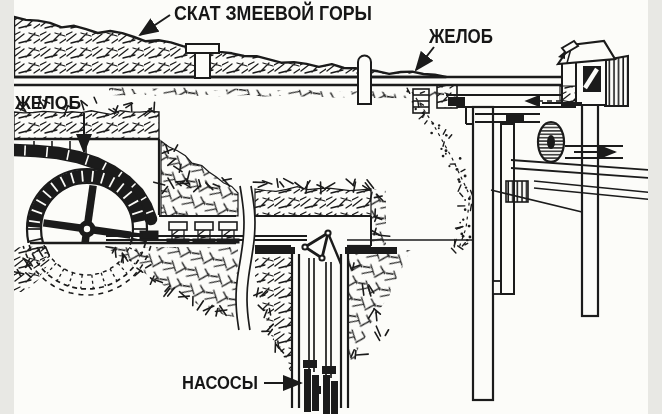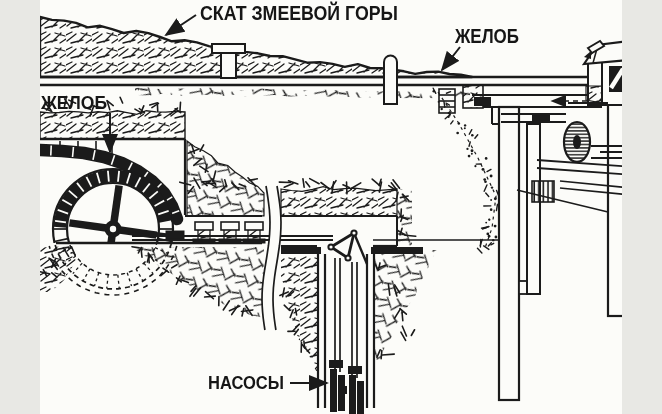--- a/index.html
+++ b/index.html
@@ -1,16 +1,16 @@
 <!DOCTYPE html>
 <html><head>
 <meta charset="utf-8">
 <style>
   html,body{margin:0;padding:0;background:#e8e8e4;}
-  .stage{width:582px;height:414px;margin:0 auto;background:#fcfcf9;position:relative;overflow:hidden;text-align:right;}
+  .stage{width:634px;height:414px;margin:0 auto;background:#fcfcf9;position:relative;overflow:hidden;text-align:right;}
   svg{display:block;}
   text{font-family:"Liberation Sans","DejaVu Sans",sans-serif;font-weight:bold;fill:#161616;}
 </style>
 </head>
 <body>
 
 <div class="stage">
 <svg id="scene" width="662" height="414" viewBox="0 0 662 414">
   <defs>
     <pattern id="grainA" width="26" height="15" patternUnits="userSpaceOnUse">

